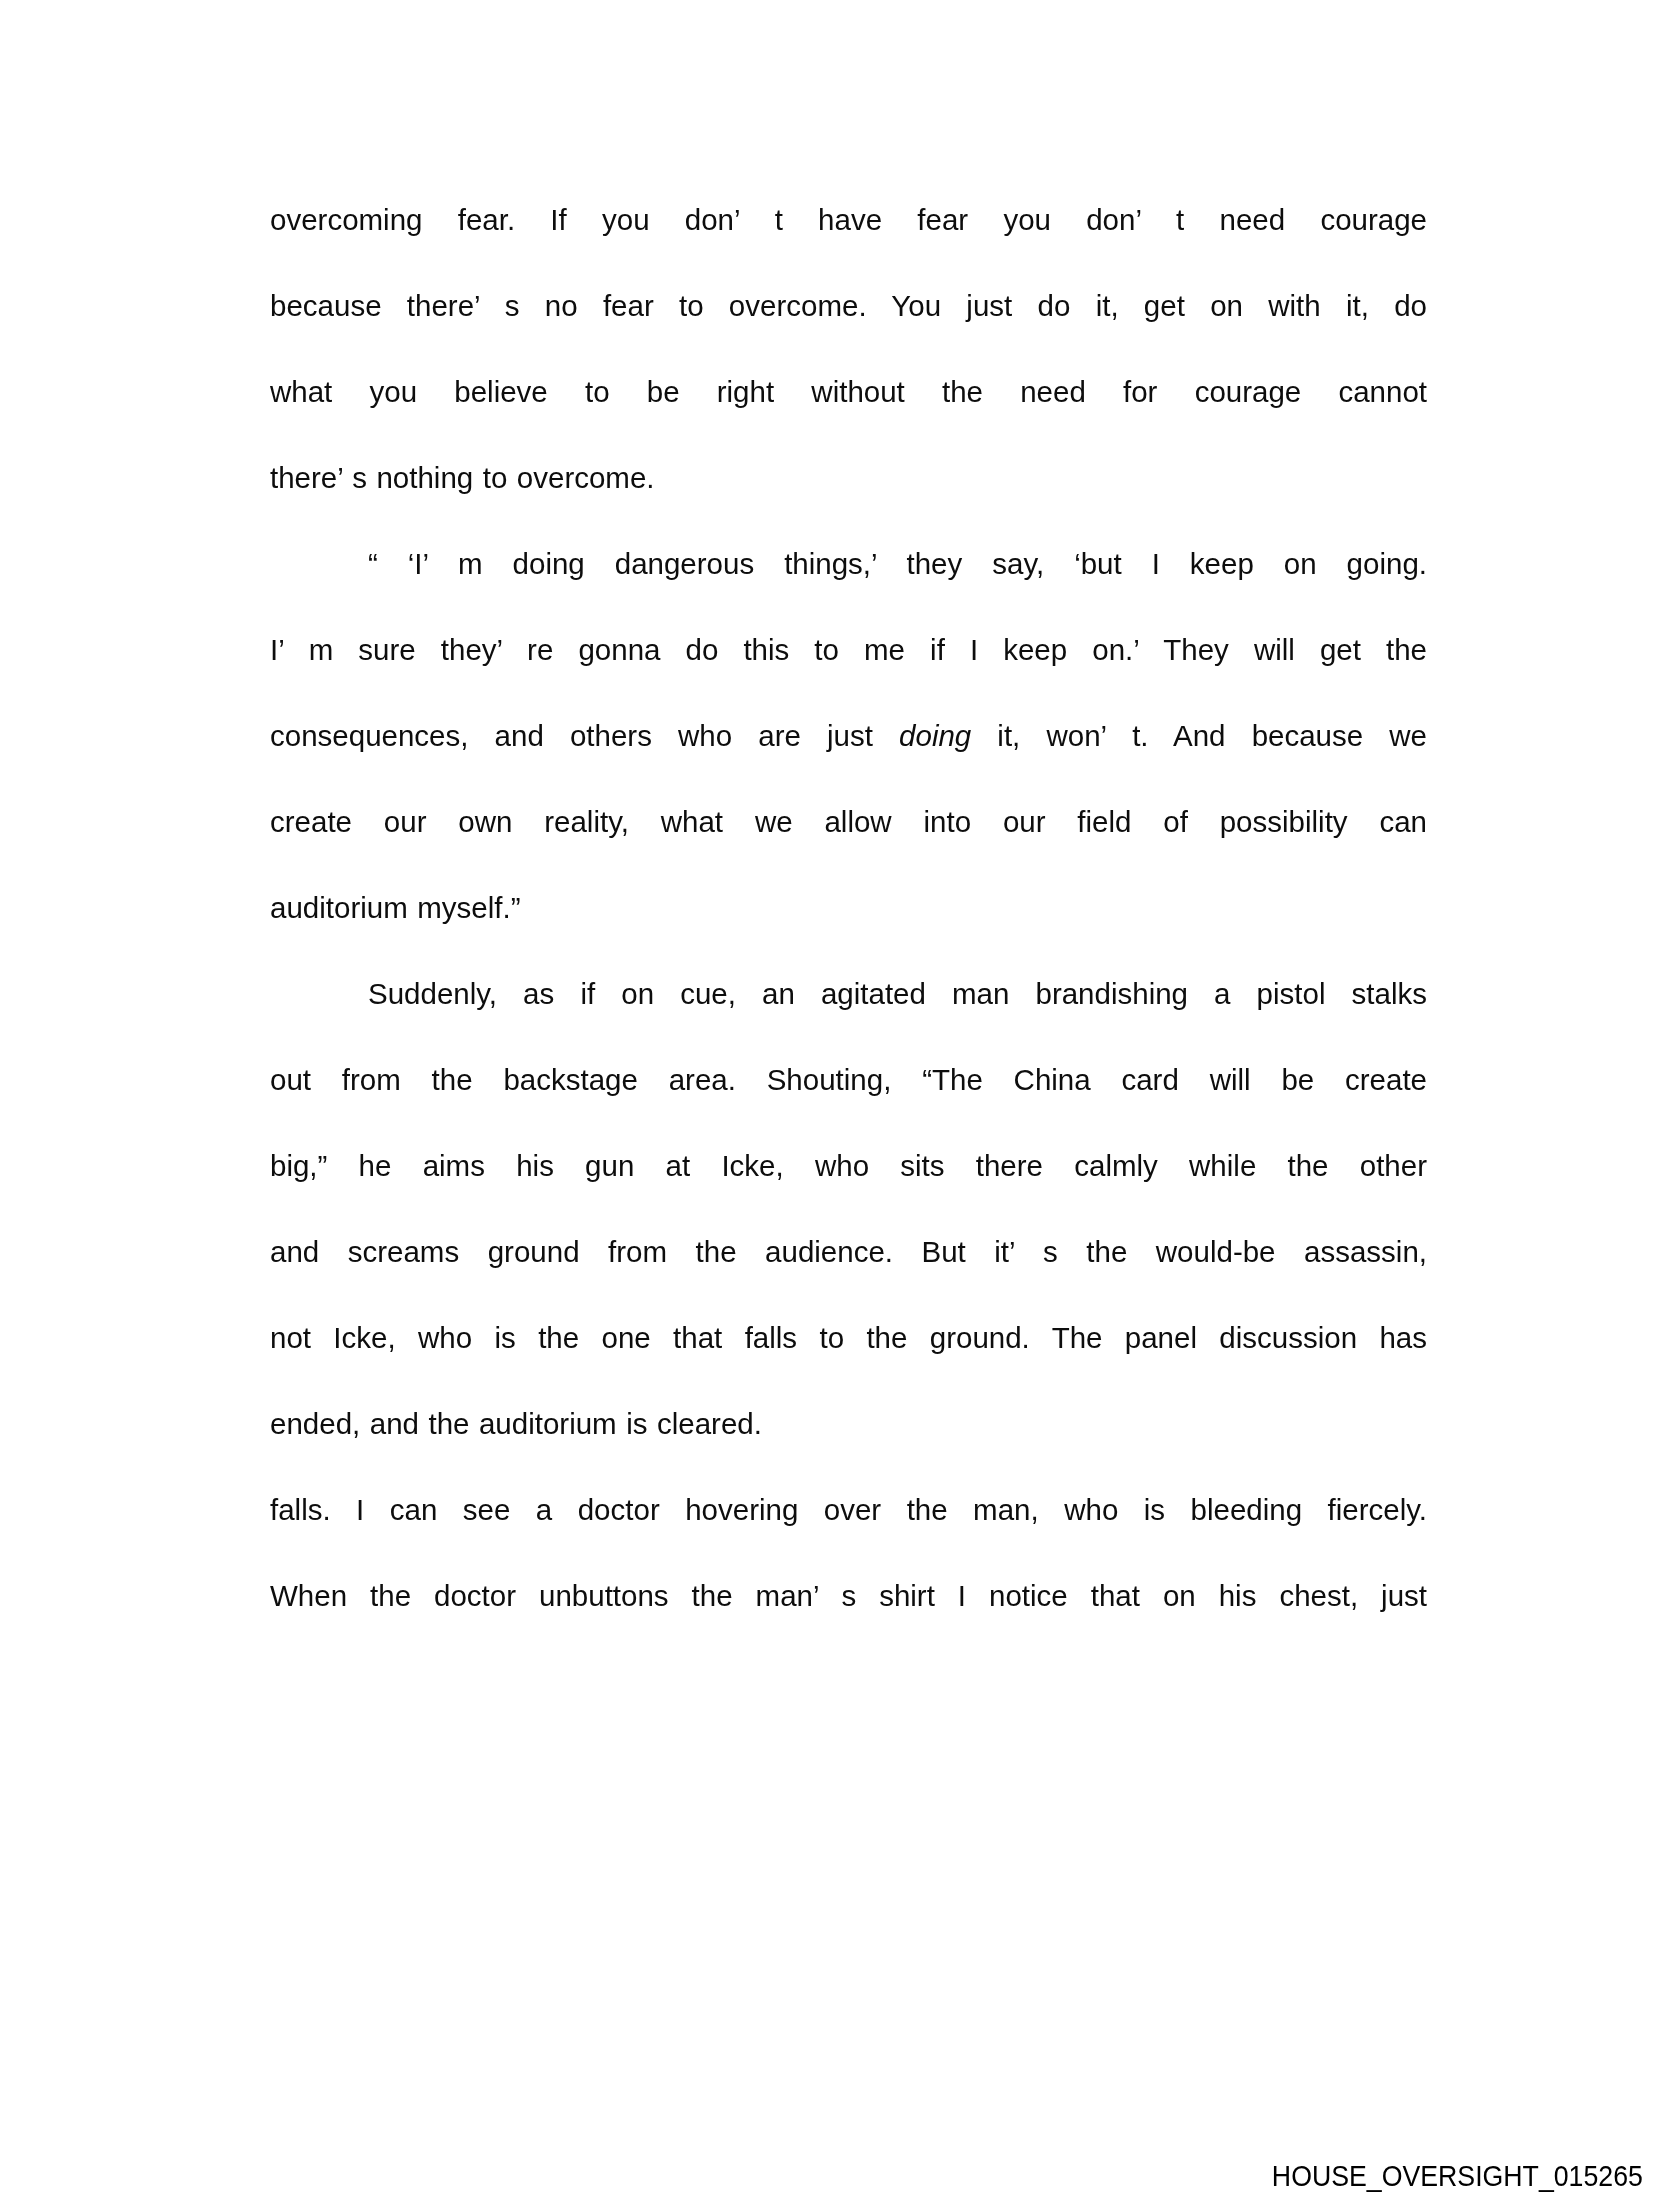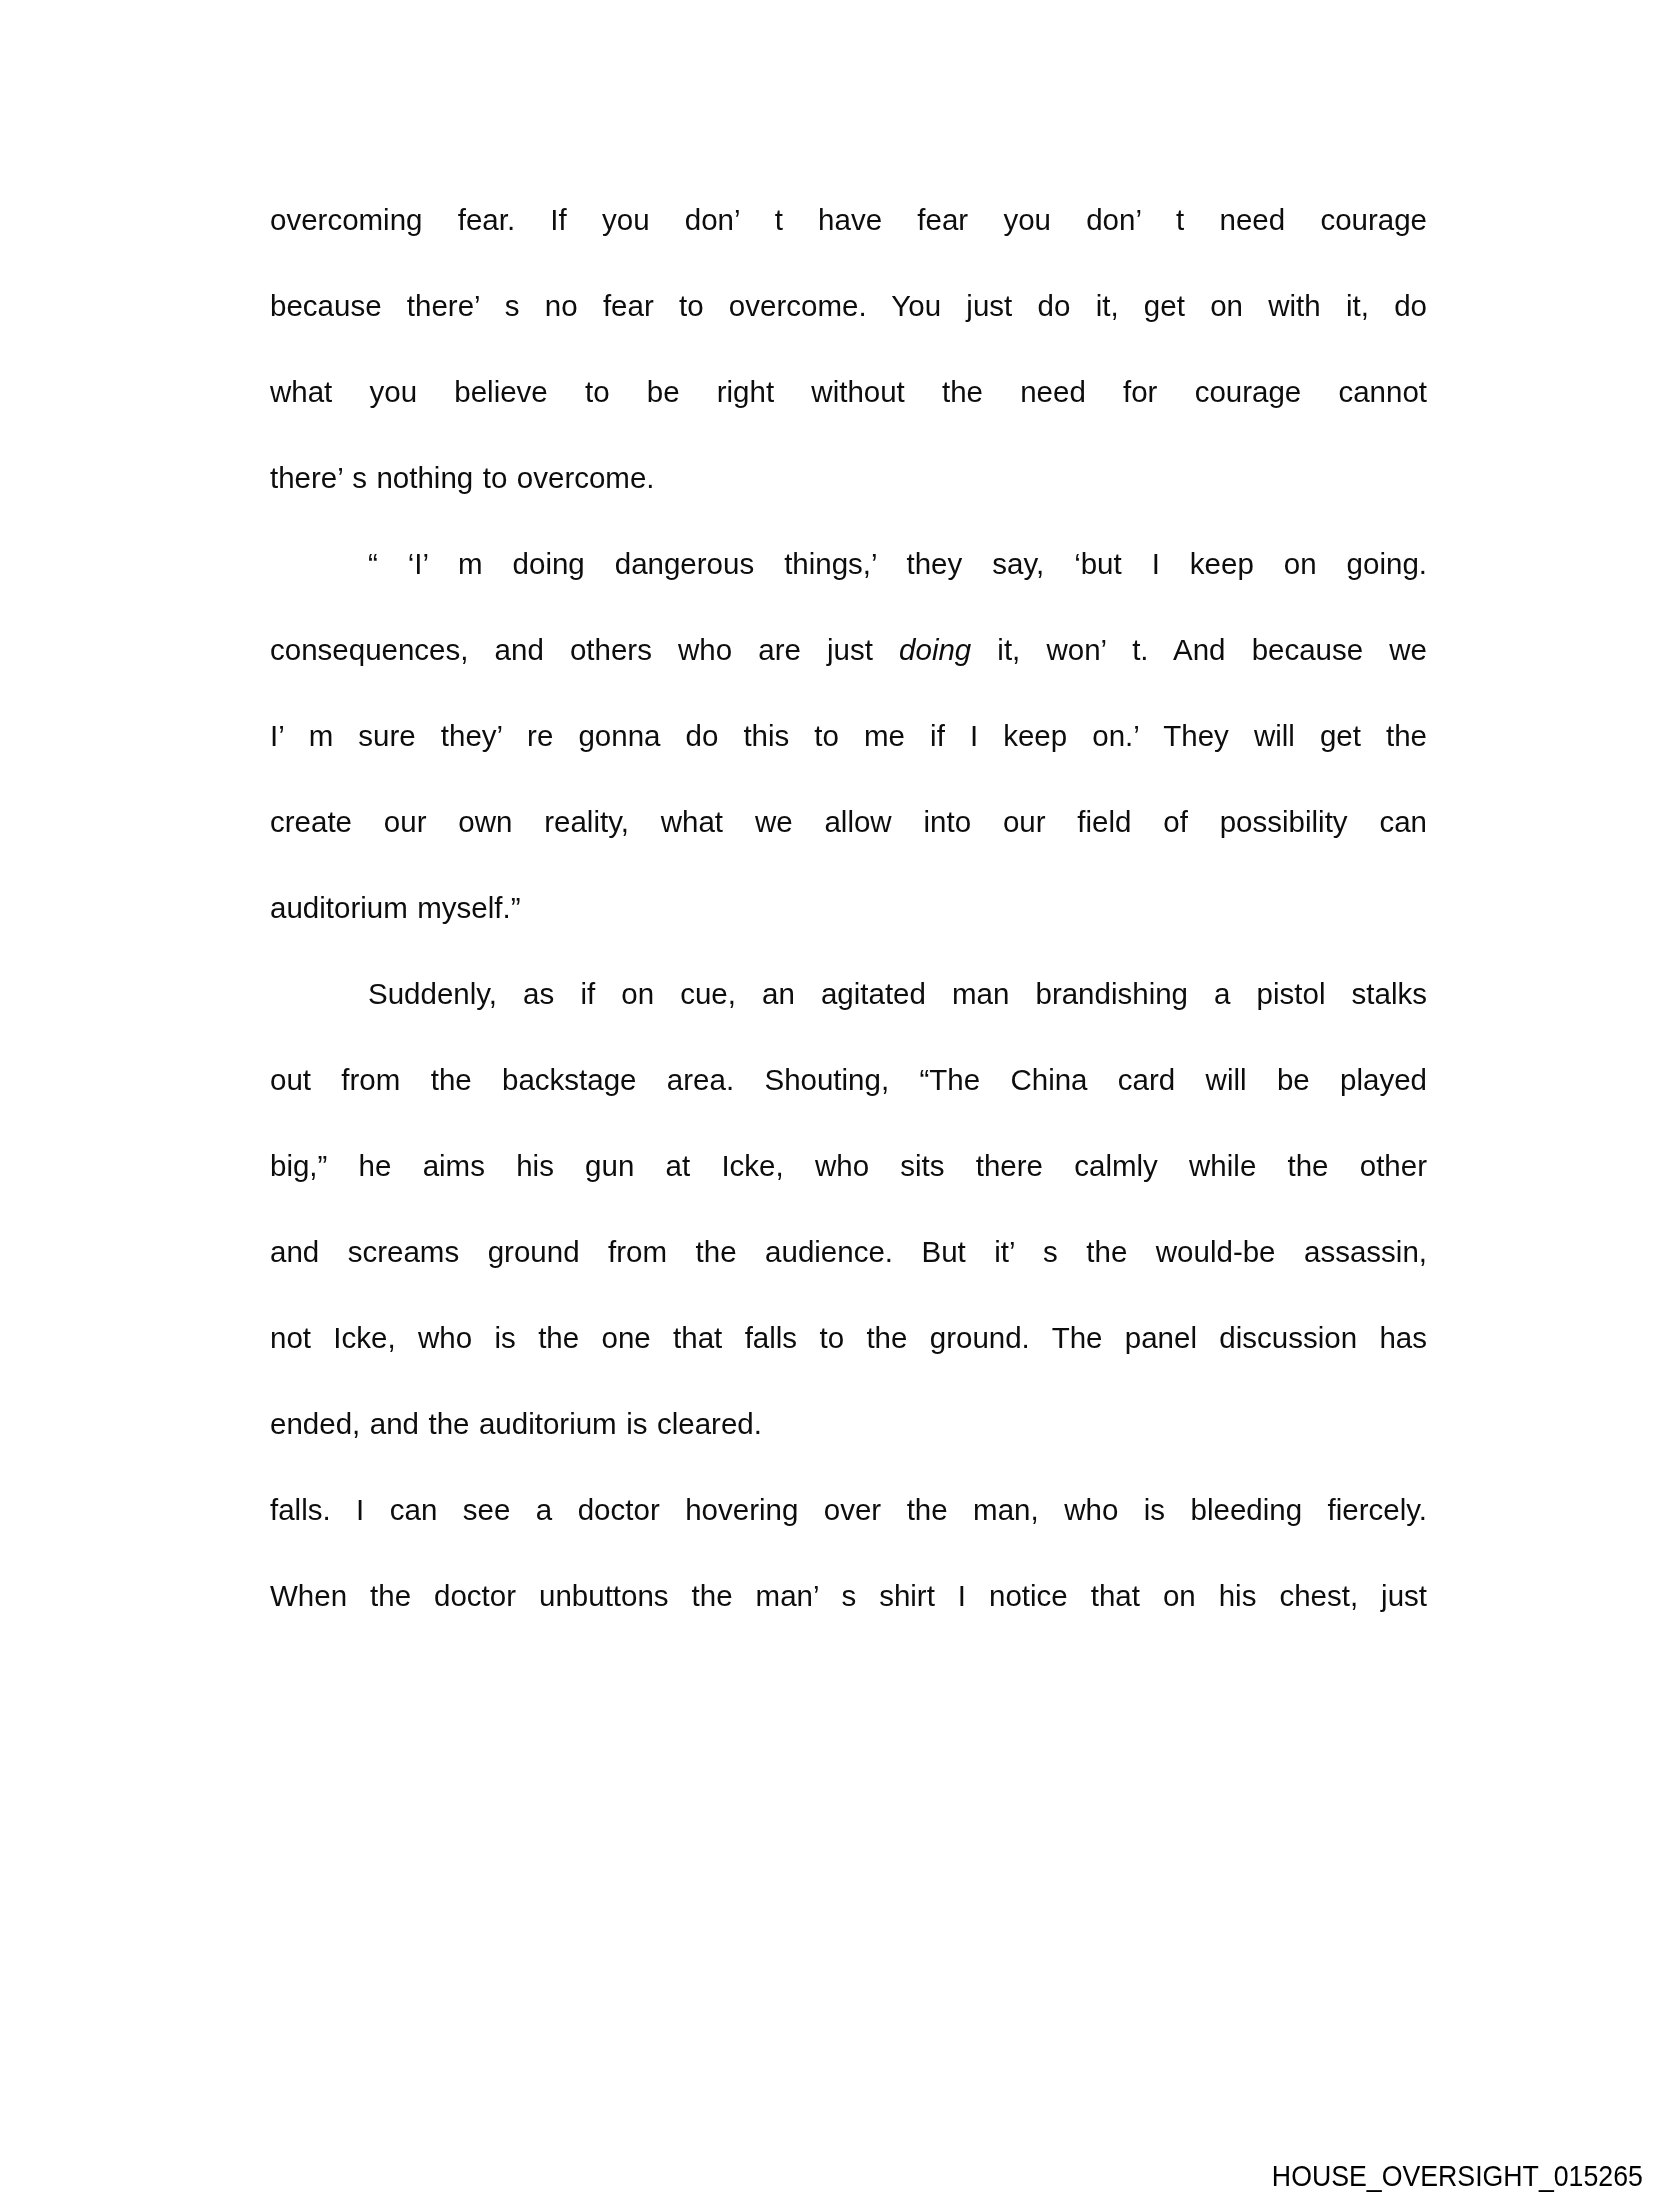--- a/index.html
+++ b/index.html
@@ -55,26 +55,26 @@
 </head>
 <body>
 
 <div class="page">
   <div class="content">
       <div class="line"><span class="seg">overcoming fear. If you don’ t have fear you don’ t need courage</span></div>
       <div class="line"><span class="seg">because there’ s no fear to overcome. You just do it, get on with it, do</span></div>
       <div class="line"><span class="seg">what you believe to be right without the need for courage cannot</span></div>
       <div class="line lastline"><span class="seg">there’ s nothing to overcome.</span></div>
       <div class="line indent"><span class="seg">“ ‘I’ m doing dangerous things,’  they say,  ‘but I keep on going.</span></div>
+      <div class="line"><span class="seg">I’ m sure they’ re gonna do this to me if I keep on.’  They will get the</span></div>
       <div class="line"><span class="seg">consequences, and others who are just </span><span class="seg italic">doing</span><span class="seg"> it, won’ t. And because we</span></div>
-      <div class="line"><span class="seg">I’ m sure they’ re gonna do this to me if I keep on.’  They will get the</span></div>
       <div class="line"><span class="seg">create our own reality, what we allow into our field of possibility can</span></div>
       <div class="line lastline"><span class="seg">auditorium myself.”</span></div>
       <div class="line indent"><span class="seg">Suddenly, as if on cue, an agitated man brandishing a pistol stalks</span></div>
-      <div class="line"><span class="seg">out from the backstage area. Shouting,  “The China card will be played</span></div>
+      <div class="line"><span class="seg">out from the backstage area. Shouting,  “The China card will be create</span></div>
       <div class="line"><span class="seg">big,”  he aims his gun at Icke, who sits there calmly while the other</span></div>
       <div class="line"><span class="seg">and screams ground from the audience. But it’ s the would-be assassin,</span></div>
       <div class="line"><span class="seg">not Icke, who is the one that falls to the ground. The panel discussion has</span></div>
       <div class="line lastline"><span class="seg">ended, and the auditorium is cleared.</span></div>
       <div class="line"><span class="seg">falls. I can see a doctor hovering over the man, who is bleeding fiercely.</span></div>
       <div class="line"><span class="seg">When the doctor unbuttons the man’ s shirt I notice that on his chest, just</span></div>
     </div>
   <div class="footer">HOUSE_OVERSIGHT_015265</div>
 </div>
 

